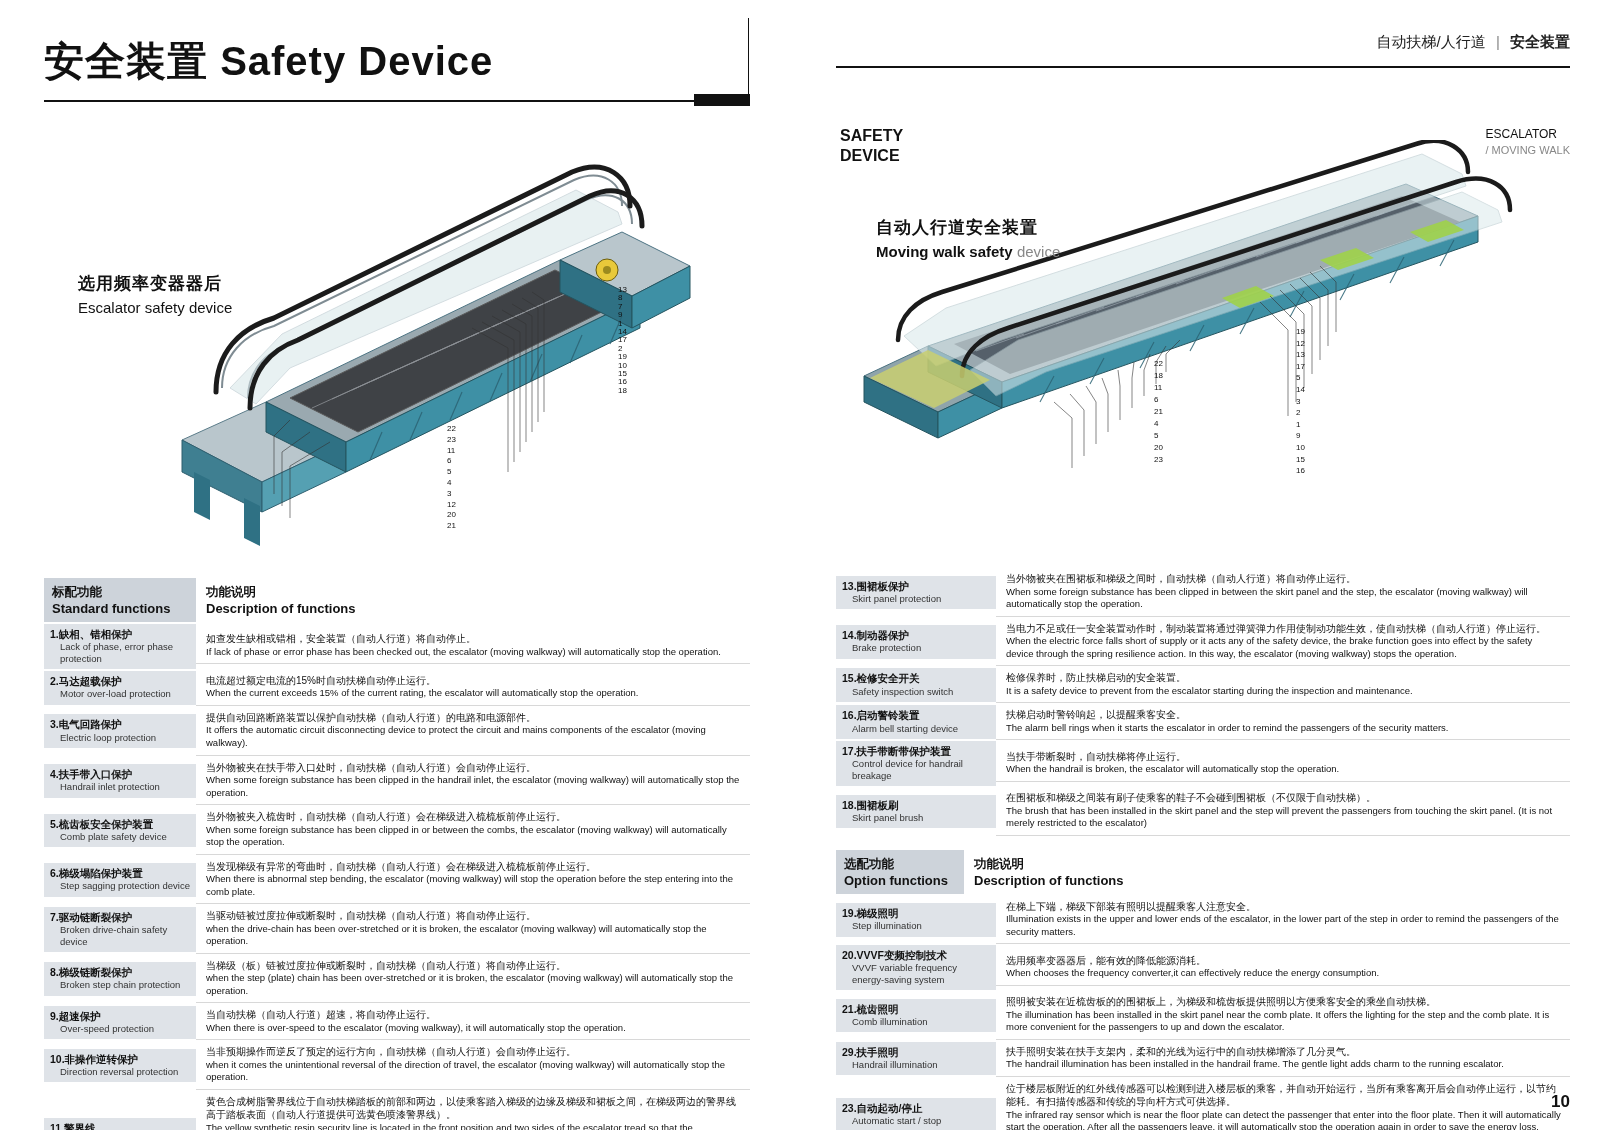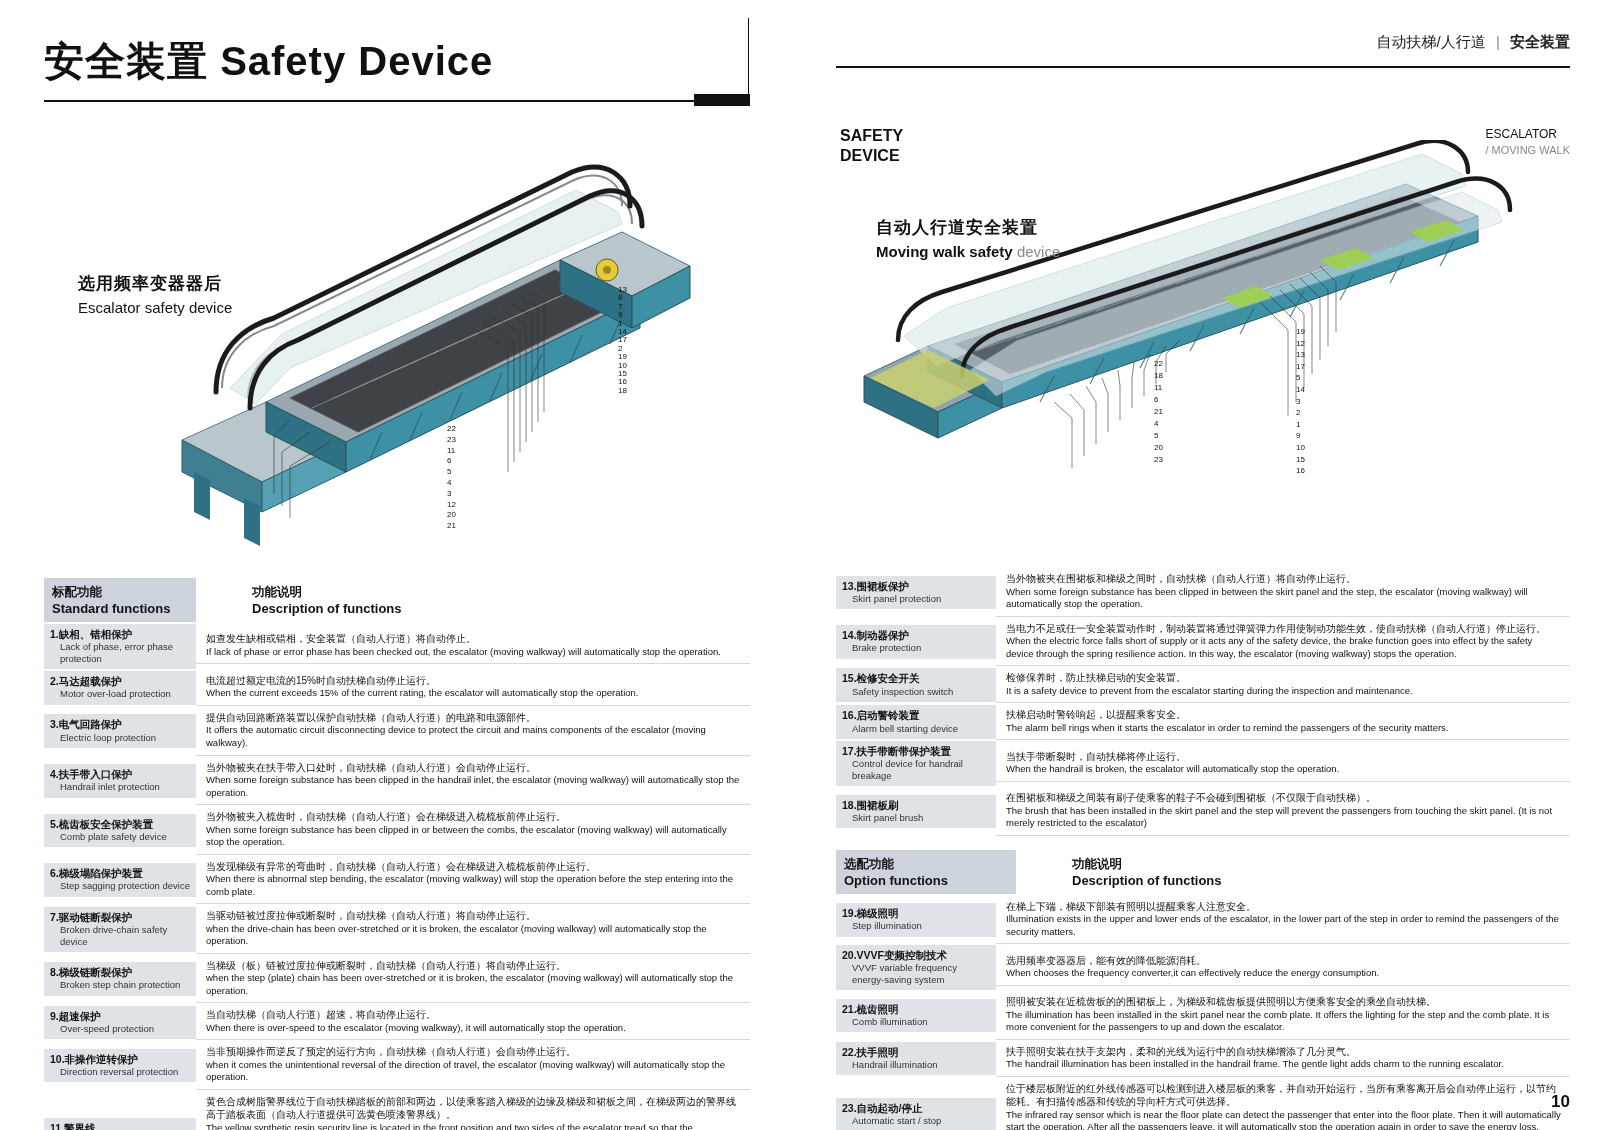--- a/index.html
+++ b/index.html
@@ -69,26 +69,26 @@
   #mw-illus  { left:850px; top:140px; width:720px; height:400px; }
 
   .leader-col { position:absolute; font-size:8px; color:#111; line-height:1.05; }
   .leader-col span { display:block; }
 
   
   .tbl { position:absolute; width:706px; }
   #tbl-left { left:44px; top:578px; }
   #tbl-right { left:836px; top:568px; width:734px; }
 
-  .tbl-head { display:flex; align-items:stretch;gap:46px; }
+  .tbl-head { display:flex; align-items:stretch; }
   .tbl-head .h-left {
     width:152px; background:#cdd3da; color:#111; padding:6px 8px;
     border-bottom:1px solid #fff;
   }
-  #tbl-right .tbl-head .h-left { width:180px; }
+  #tbl-right .tbl-head .h-left { width:128px; }
   .tbl-head .h-left .cn { font-size:12.5px; font-weight:bold; display:block; }
   .tbl-head .h-left .en { font-size:13px; font-weight:bold; display:block; }
   .tbl-head .h-right { flex:1; padding:6px 10px; }
   .tbl-head .h-right .cn { font-size:12.5px; font-weight:bold; display:block; }
   .tbl-head .h-right .en { font-size:13px; font-weight:bold; display:block; }
 
   .row { display:flex; align-items:center; border-top:1px solid #ffffff; }
   .row .c-left {
     width:152px; background:#dfe3e8; padding:4px 6px 5px 6px;
   }
@@ -580,21 +580,21 @@
       <span class="cn">21.梳齿照明</span>
       <span class="en">Comb illumination</span>
     </div>
     <div class="c-right">
       <span class="cn">照明被安装在近梳齿板的的围裙板上，为梯级和梳齿板提供照明以方便乘客安全的乘坐自动扶梯。</span>
       <span class="en">The illumination has been installed in the skirt panel near the comb plate.  It offers the lighting for the step and the comb plate. It is more convenient for the passengers to up and down the escalator.</span>
     </div>
   </div>
   <div class="row">
     <div class="c-left">
-      <span class="cn">22.扶手照明</span>
+      <span class="cn">29.扶手照明</span>
       <span class="en">Handrail illumination</span>
     </div>
     <div class="c-right">
       <span class="cn">扶手照明安装在扶手支架内，柔和的光线为运行中的自动扶梯增添了几分灵气。</span>
       <span class="en">The handrail illumination has been installed in the handrail frame. The gentle light adds charm to the running escalator.</span>
     </div>
   </div>
   <div class="row">
     <div class="c-left">
       <span class="cn">23.自动起动/停止</span>

